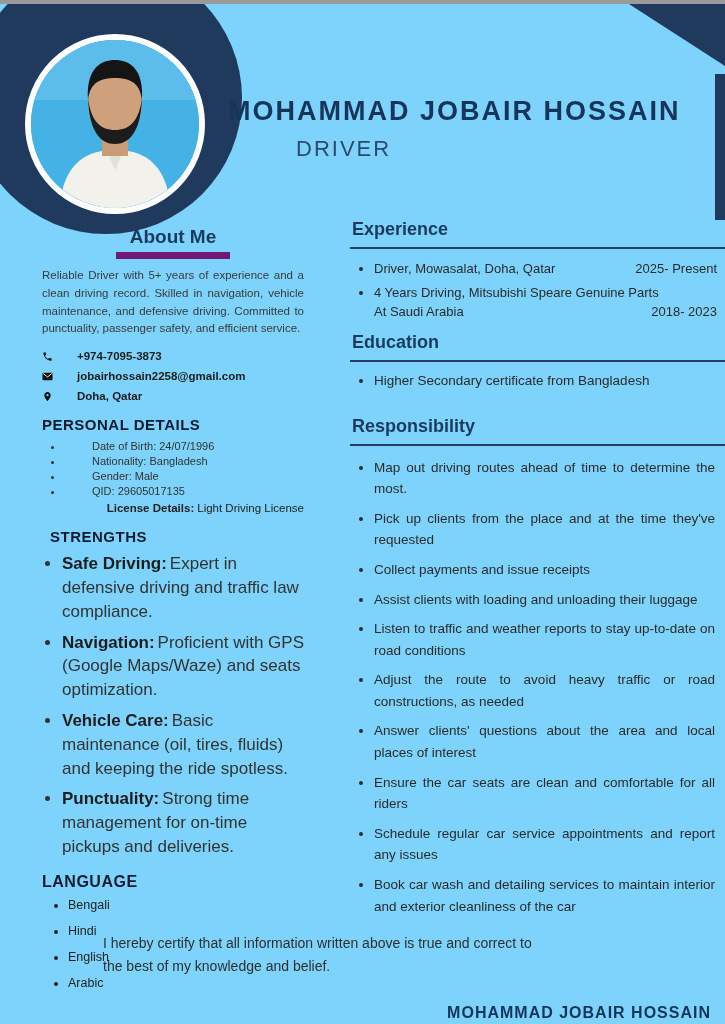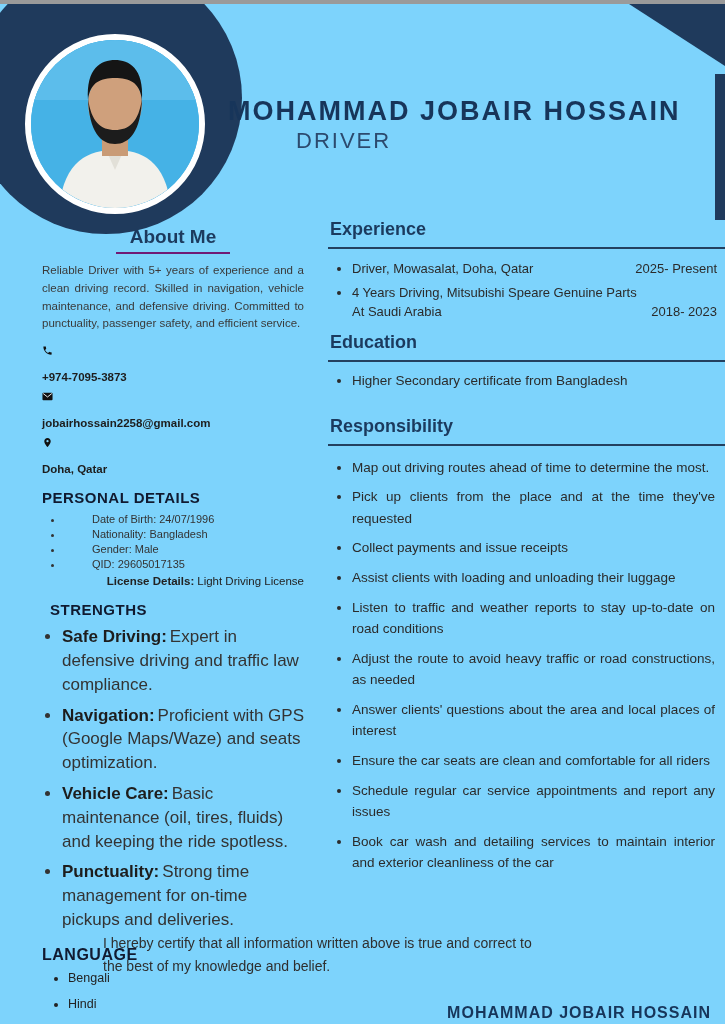--- a/index.html
+++ b/index.html
@@ -41,65 +41,64 @@
   }
   .avatar svg { display: block; width: 100%; height: 100%; }
 
   
   .name {
     position: absolute; left: 228px; top: 92px;
     font-size: 27px; font-weight: bold; color: #17355a;
     letter-spacing: 2px; white-space: nowrap;
   }
   .role {
-    position: absolute; left: 296px; top: 124px;
+    position: absolute; left: 296px; top: 132px;
     font-size: 22px; color: #2c4a6e; letter-spacing: 2px;
   }
 
   
   .left-col { position: absolute; left: 42px; top: 222px; width: 262px; }
 
   .about-heading { text-align: center; }
   .about-heading span {
     display: inline-block; font-size: 19px; font-weight: bold;
-    color: #1c3a5e; border-bottom: 2px solid #701a75;
+    color: #1c3a5e; border-bottom: 7px solid #701a75;
     padding: 0 14px 4px;
   }
   .about-text {
     font-size: 11.5px; line-height: 1.55; text-align: justify;
     color: #3a3a3a; margin-top: 8px;
   }
 
   .contact { margin-top: 12px; }
   .contact-row {
-    display: flex; gap: 15px;
+    display: flex; align-items: center; gap: 24px;
     font-size: 11.5px; font-weight: bold; color: #1d1d1d;
     margin-bottom: 8px;
-    flex-direction: column;
   }
   .contact-row svg { width: 11px; height: 11px; flex: none; }
 
   .section-heading {
     font-size: 15px; font-weight: bold; color: #101a30;
     margin: 14px 0 7px; letter-spacing: 0.5px;
   }
   ul.dot-list { margin: 0; padding-left: 22px; font-size: 11px; color: #333; }
   ul.dot-list li { margin-bottom: 3px; padding-left: 28px; }
   .license { font-size: 11.5px; margin-top: 5px; color: #222; text-align: right; }
   .license b { font-weight: bold; margin-right: 3px; }
 
   ul.str-list { margin: 0; padding-left: 20px; font-size: 17px; color: #333; }
   ul.str-list li { margin-bottom: 7px; line-height: 1.4; }
   .str-label { font-weight: bold; color: #1d1d1d; margin-right: 3px; }
 
   ul.lang-list { margin: 2px 0 0; padding-left: 26px; font-size: 12.5px; color: #222; }
   ul.lang-list li { margin-bottom: 12px; }
 
   
-  .right-col { position: absolute; left: 328px; top: 215px; right: 0; }
+  .right-col { position: absolute; left: 350px; top: 215px; right: 0; }
   .r-heading {
     font-size: 18px; font-weight: bold; color: #1b3a5e;
     margin: 0 0 7px 2px;
   }
   .r-rule { height: 2px; background: #24405f; margin: 0 0 11px 0; }
 
   ul.exp-list { margin: 0 0 8px; padding-left: 24px; padding-right: 8px; font-size: 13px; color: #2b2b2b; }
   ul.exp-list li { margin-bottom: 5px; line-height: 1.45; }
   .exp-row { display: flex; justify-content: space-between; }
   .exp-date { white-space: nowrap; padding-left: 10px; }

